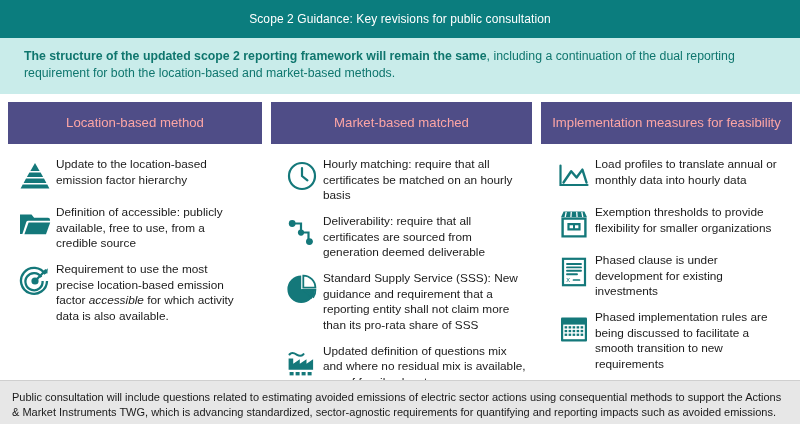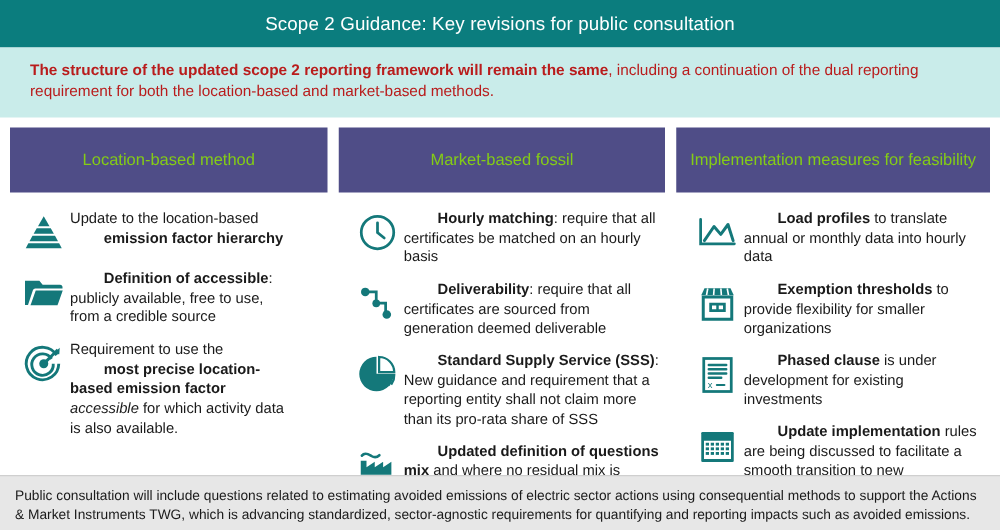--- a/index.html
+++ b/index.html
@@ -25,56 +25,56 @@
   
   .title-bar {
     height: 38px;
     background: #0b7d7e;
     display: flex;
     align-items: center;
     justify-content: center;
   }
   .title-bar .title-text {
     color: #ffffff;
-    font-size: 15px;
+    font-size: 12px;
     font-weight: 400;
     letter-spacing: .1px;
     line-height: 1;
   }
 
   
   .intro-band {
     background: #c9ecea;
     padding: 10px 22px 11px 24px;
     min-height: 44px;
     box-sizing: border-box;
   }
   .intro-band .intro-text {
     font-size: 12.3px;
     line-height: 1.42;
-    color: #b91c1c;
+    color: #0f766e;
   }
   .intro-band .intro-text b { font-weight: 700; }
 
   
   .columns {
     display: flex;
     padding: 8px 8px 0 8px;
     gap: 9px;
     box-sizing: border-box;
   }
   .col { flex: 1 1 0; min-width: 0; }
   .col.col1 { flex: 0 0 254px; }
   .col.col2 { flex: 0 0 261px; }
   .col.col3 { flex: 1 1 auto; }
 
   .col-head {
     background: #4f4d87;
-    color: #84cc16;
-    height: 52px;
+    color: #fca5a5;
+    height: 42px;
     display: flex;
     align-items: center;
     justify-content: center;
     text-align: center;
     padding: 0 8px;
     box-sizing: border-box;
   }
   .col-head span {
     font-size: 13.2px;
     font-weight: 400;
@@ -98,21 +98,21 @@
     justify-content: center;
     padding-top: 1px;
   }
   .item .ico svg { display: block; }
   .item .txt {
     font-size: 11.8px;
     line-height: 1.33;
     color: #1a1a1a;
     padding-top: 1px;
   }
-  .item .txt b { font-weight: 700; margin-left: 27px; }
+  .item .txt b { font-weight: 400; }
   .item .txt i { font-style: italic; }
 
   
   .col1 .item .txt { max-width: 178px; }
   .col2 .item .txt { max-width: 208px; }
   .col3 .item .txt { max-width: 190px; }
 
   .col2 .items { padding-left: 10px; }
   .col3 .items { padding-left: 12px; }
 
@@ -195,21 +195,21 @@
             </svg>
           </span>
           <span class="txt"><span>Requirement to use the </span><b>most precise location-based emission factor </b><i>accessible</i><span> for which activity data is also available.</span></span>
         </div>
 
       </div>
     </div>
 
     <div class="col col2">
       <div class="col-head">
-        <span>Market-based fossil</span>
+        <span>Market-based matched</span>
       </div>
       <div class="items">
 
         <div class="item">
           <span class="ico">
             <svg width="30" height="30" viewBox="0 0 30 30">
               <circle cx="15" cy="15" r="13" fill="none" stroke="#14787a" stroke-width="2.2"></circle>
               <path d="M15 7.2V15l5.4 4.4" fill="none" stroke="#14787a" stroke-width="2.2" stroke-linecap="round"></path>
             </svg>
           </span>
@@ -321,21 +321,21 @@
                   <rect x="17.6" y="15.9" width="2.6" height="2.3"></rect>
                 <rect x="21.6" y="15.9" width="2.6" height="2.3"></rect>
                 <rect x="5.6" y="19.6" width="2.6" height="2.3"></rect>
                   <rect x="9.6" y="19.6" width="2.6" height="2.3"></rect>
                 <rect x="13.6" y="19.6" width="2.6" height="2.3"></rect>
                   <rect x="17.6" y="19.6" width="2.6" height="2.3"></rect>
                 <rect x="21.6" y="19.6" width="2.6" height="2.3"></rect>
               </g>
             </svg>
           </span>
-          <span class="txt"><b>Update implementation</b><span> rules are being discussed to facilitate a smooth transition to new requirements</span></span>
+          <span class="txt"><b>Phased implementation</b><span> rules are being discussed to facilitate a smooth transition to new requirements</span></span>
         </div>
 
       </div>
     </div>
 
   </div>
 
   <div class="footer">
     <div class="footer-text"><span>Public consultation will include questions related to </span><b>estimating avoided emissions of electric sector actions using consequential methods</b><span> to support the Actions &amp; Market Instruments TWG, which is advancing standardized, sector-agnostic requirements for quantifying and reporting impacts such as avoided emissions.</span></div>
   </div>

